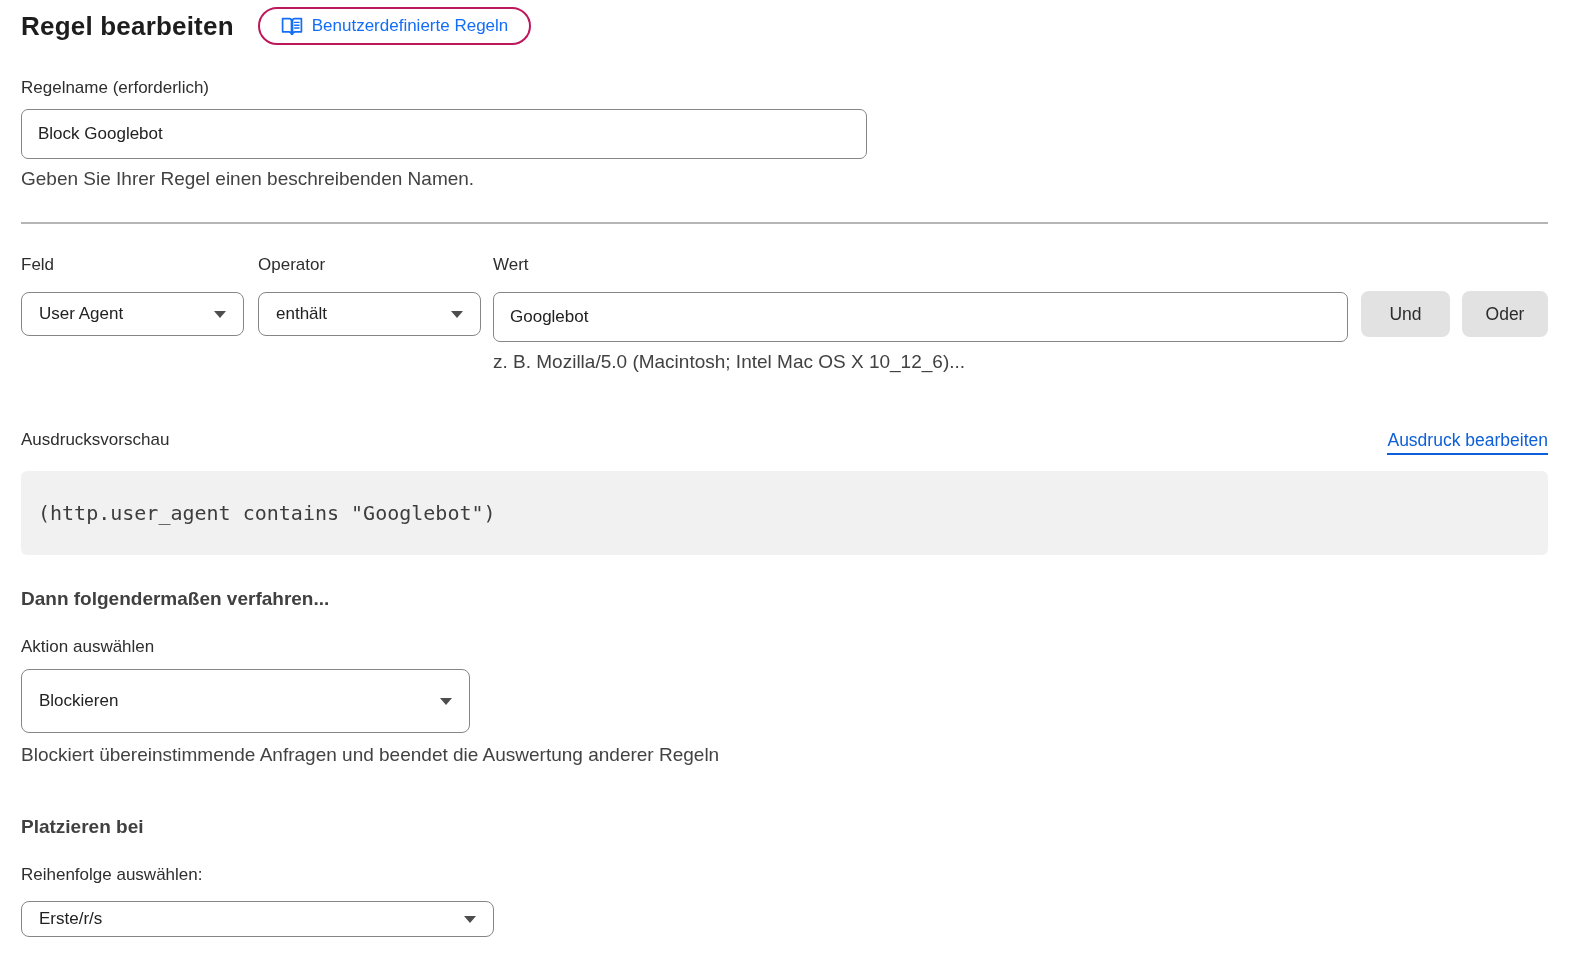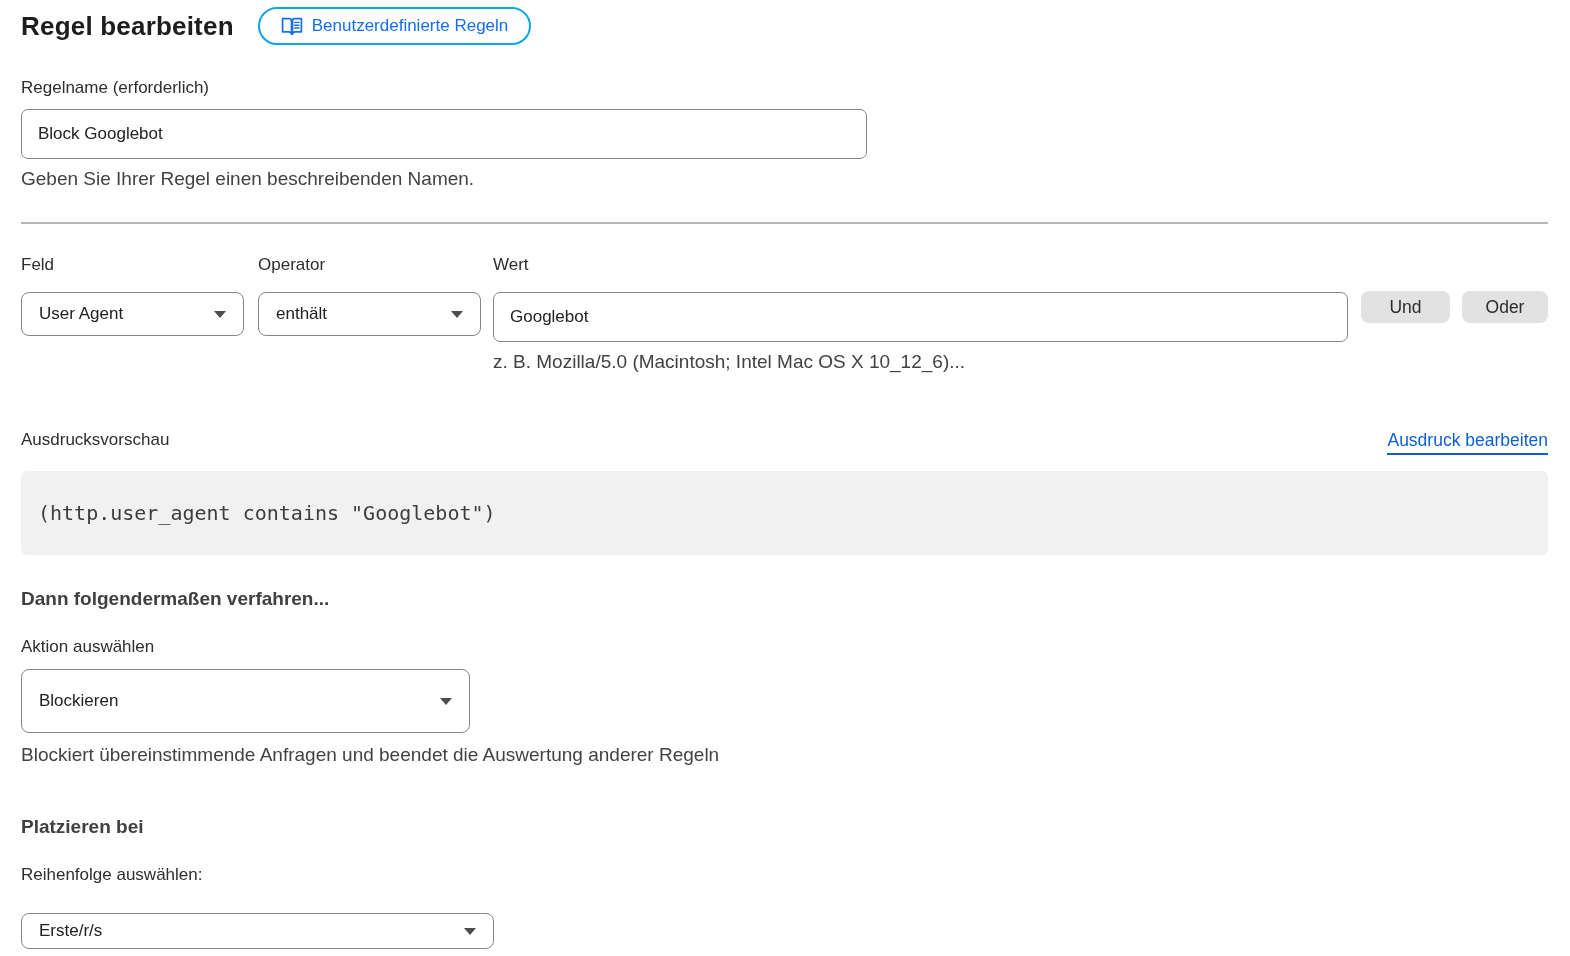--- a/index.html
+++ b/index.html
@@ -10,21 +10,21 @@
     overflow: hidden;
   }
   .page { padding: 7px 22px 0 21px; width: 1570px; }
 
   
   .header-row { display: flex; align-items: center; gap: 24px; }
   .page-title { font-size: 26px; font-weight: 700; color: #1d1d1d; letter-spacing: 0.2px; }
   .docs-pill {
     display: inline-flex; align-items: center; gap: 9px;
     height: 38px; padding: 0 21px;
-    border: 2px solid #0ea5e9; border-radius: 19px;
+    border: 2px solid #be185d; border-radius: 19px;
     background: #fff; color: #146EF5;
     font-size: 17px; font-family: inherit; cursor: pointer;
   }
   .docs-pill svg { display: block; }
 
   
   .field-label { display: block; font-size: 17px; color: #2e2e2e; }
   .help-text { font-size: 19px; color: #424242; }
 
   
@@ -58,21 +58,21 @@
   
   .condition-row { margin-top: 31px; display: flex; align-items: flex-start; }
   .cond-col { display: flex; flex-direction: column; }
   .cond-col .field-label { margin-bottom: 17px; }
   .col-field { width: 223px; margin-right: 14px; }
   .col-operator { width: 223px; margin-right: 12px; }
   .col-value { flex: 1 1 auto; margin-right: 13px; }
   .col-value .help-text { margin-top: 9px; }
   .logic-buttons { display: flex; gap: 12px; padding-top: 36px; }
   .logic-btn {
-    height: 32px; border: none; border-radius: 8px;
+    height: 46px; border: none; border-radius: 8px;
     background: #e2e2e2; color: #2c2c2c;
     font-size: 17.5px; font-family: inherit; cursor: pointer;
   }
   .btn-and { width: 89px; }
   .btn-or  { width: 86px; }
 
   
   .expr-section { margin-top: 57px; }
   .expr-head { display: flex; align-items: flex-start; justify-content: space-between; }
   .expr-label { font-size: 17px; color: #2e2e2e; }
@@ -93,21 +93,21 @@
 
   
   .action-section { margin-top: 33px; }
   .action-section .field-label { margin-top: 27px; }
   .action-section .select-box { width: 449px; height: 64px; margin-top: 12px; }
   .action-section .help-text { margin-top: 11px; }
 
   
   .placement-section { margin-top: 50px; }
   .placement-section .field-label { margin-top: 27px; }
-  .placement-section .select-box { width: 473px; height: 36px; margin-top: 28px; }
+  .placement-section .select-box { width: 473px; height: 36px; margin-top: 16px; }
 </style>
 </head>
 <body>
 
 <div class="page">
 
   <div class="header-row">
     <h1 class="page-title">Regel bearbeiten</h1>
     <button class="docs-pill">
       <span>

